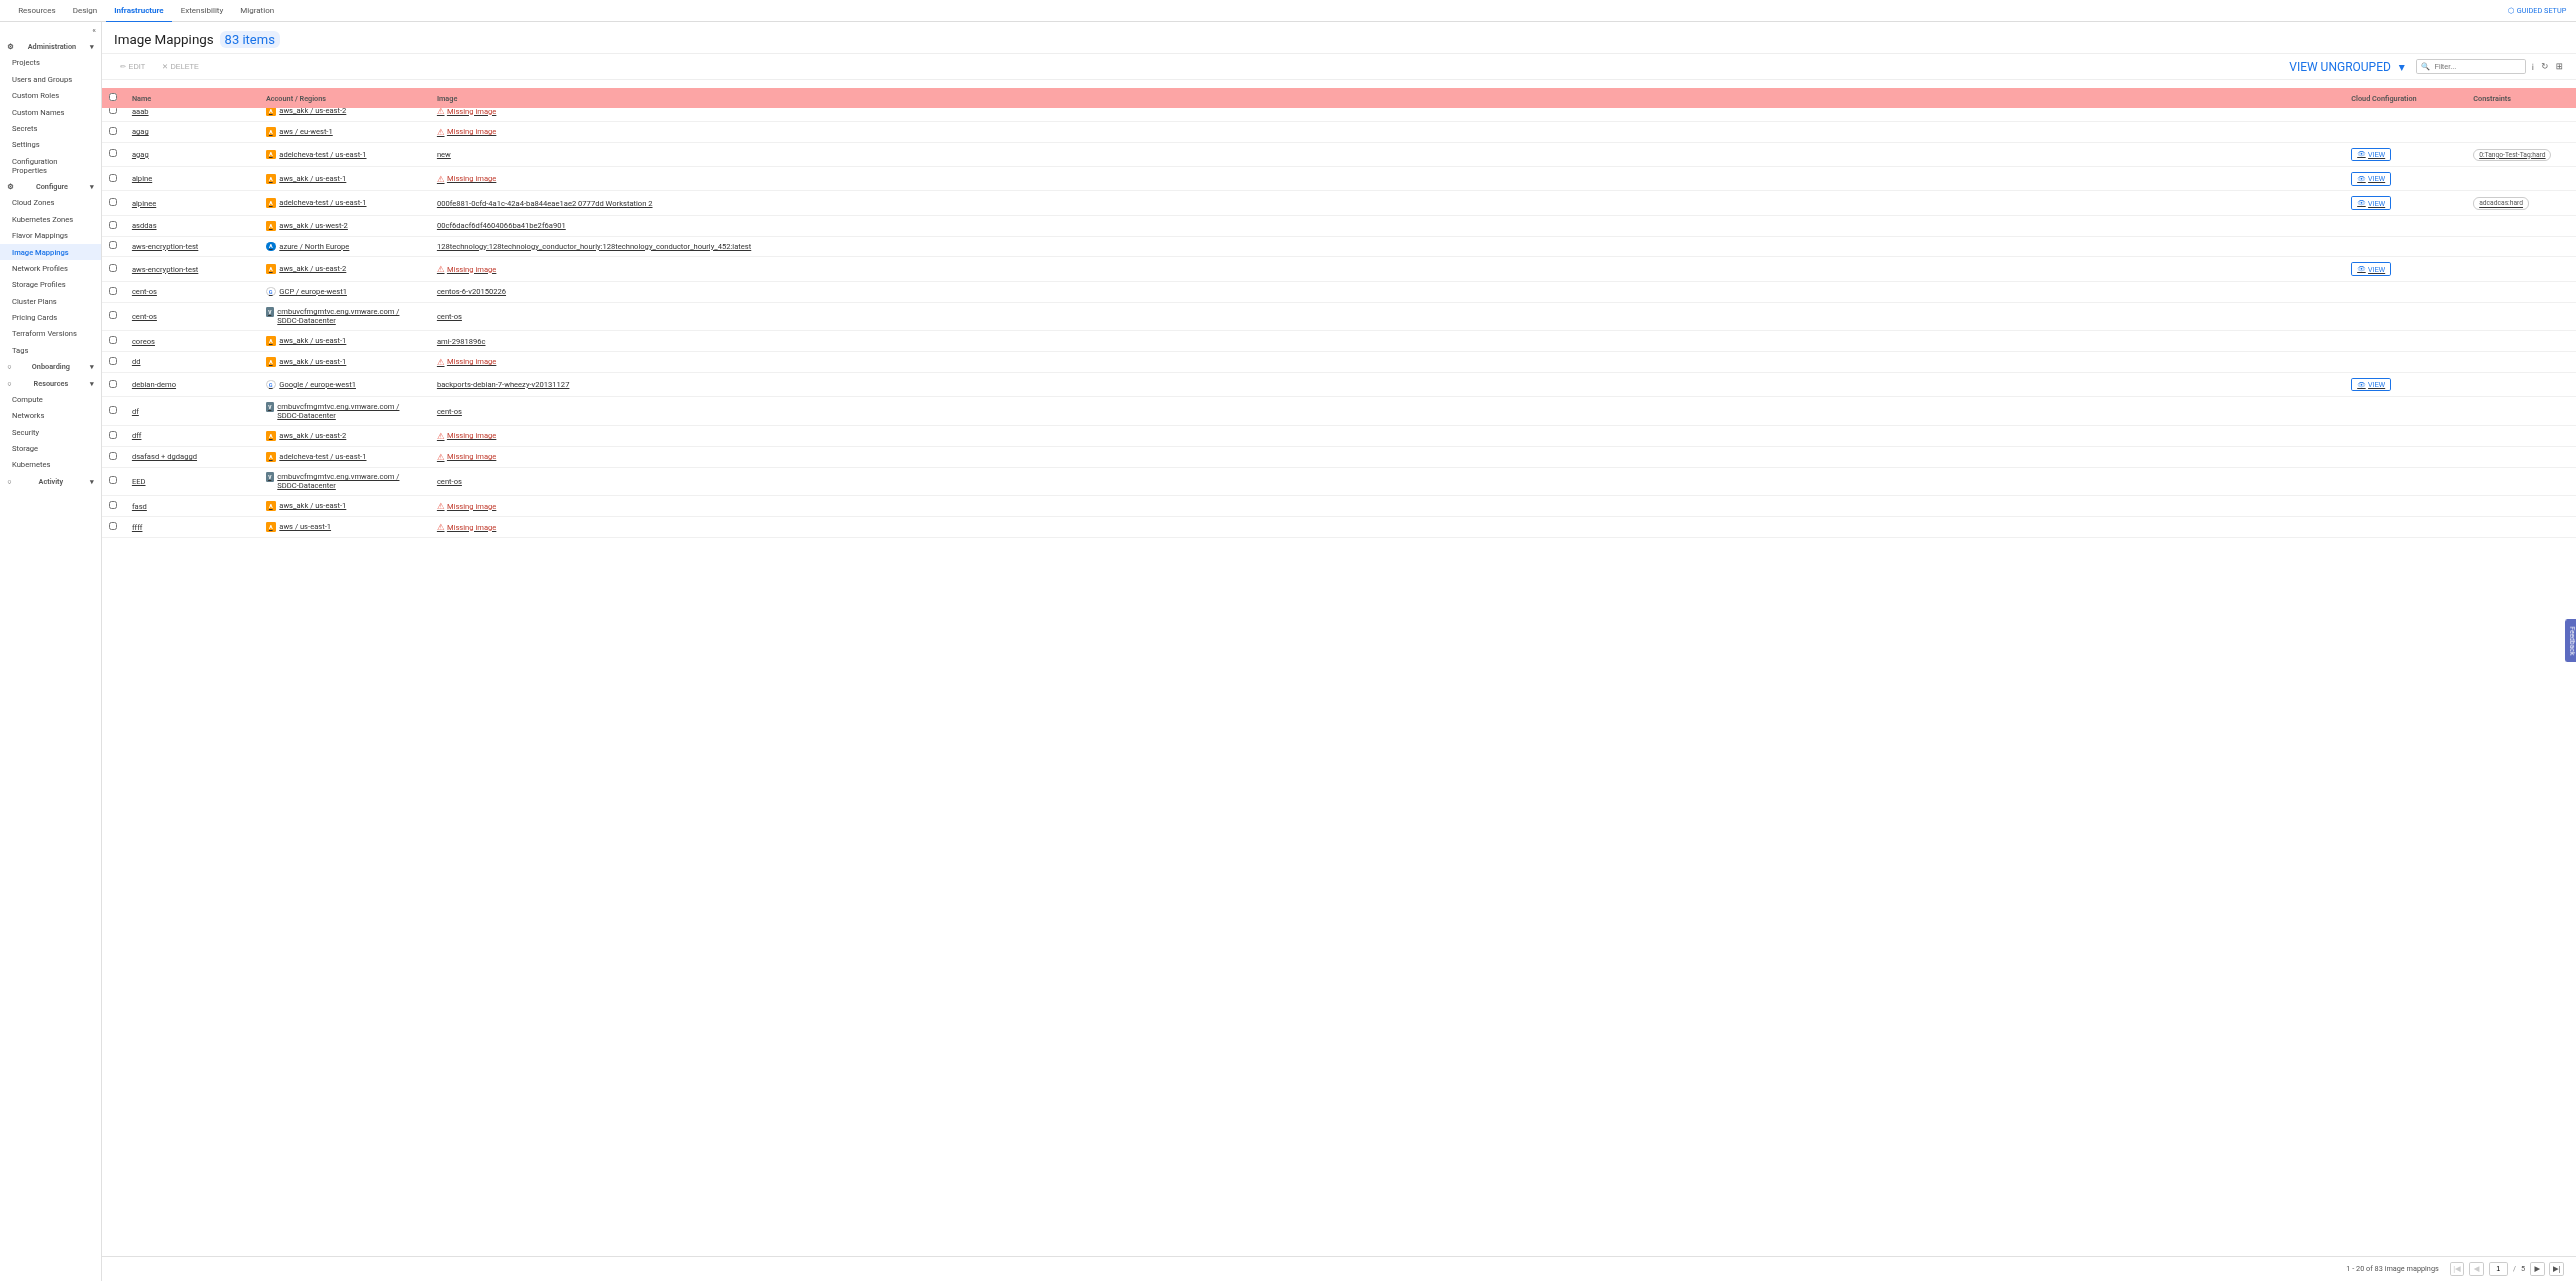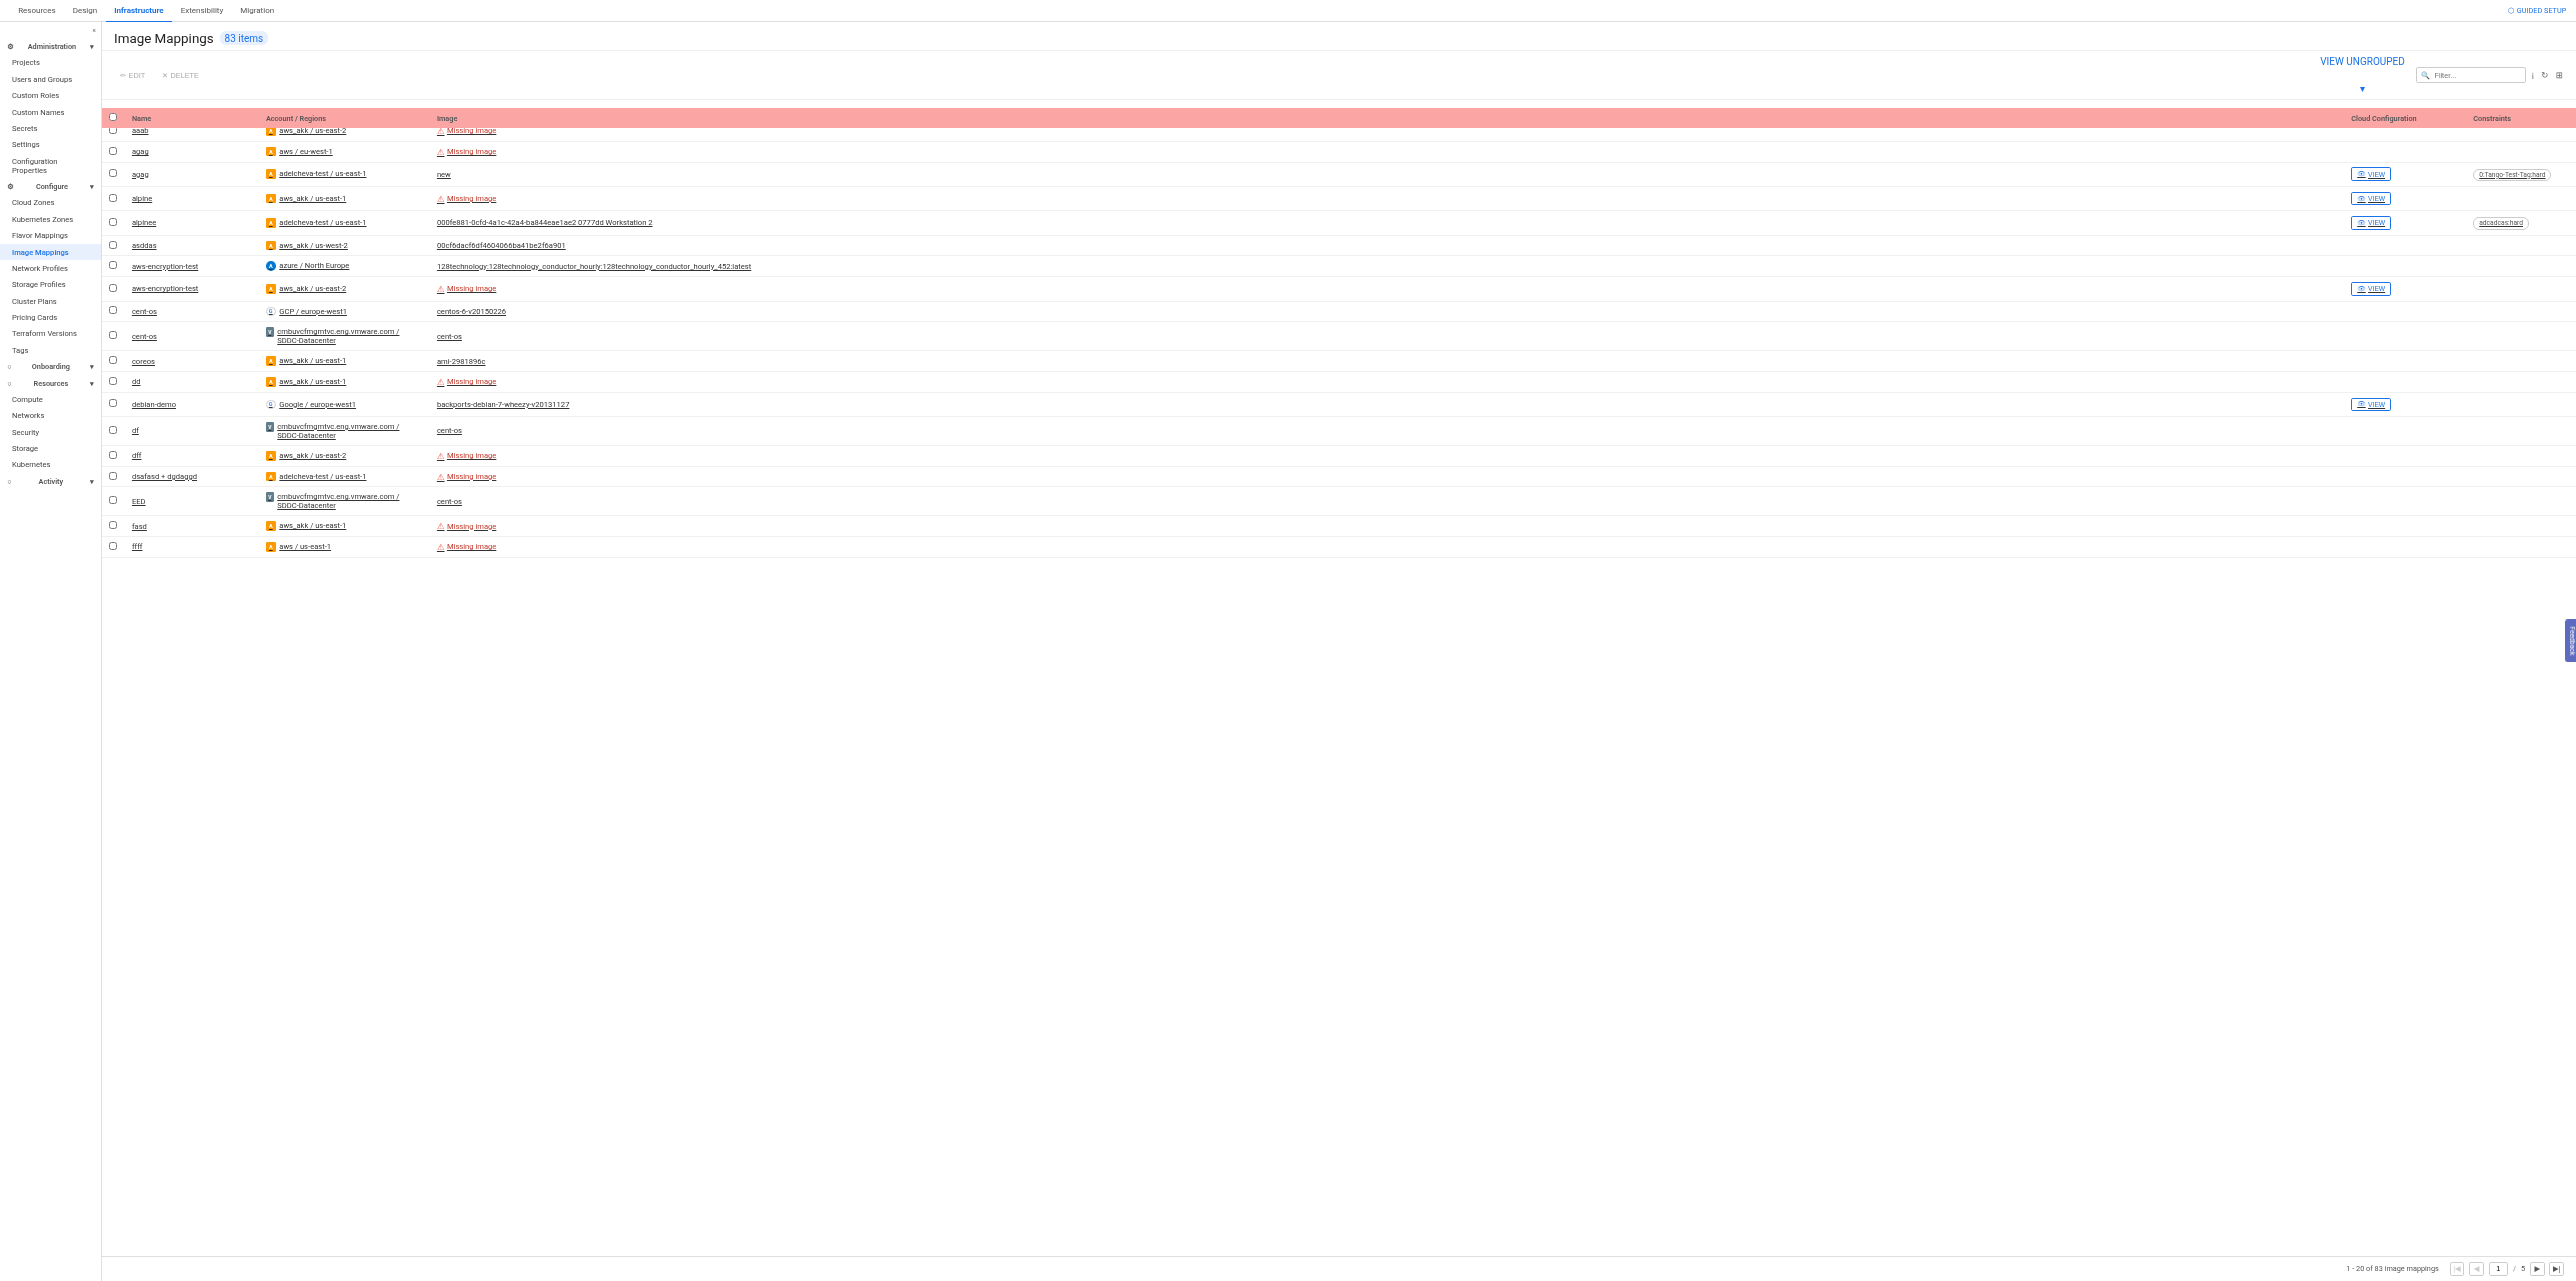--- a/index.html
+++ b/index.html
@@ -21,28 +21,28 @@
     .sidebar-group { display: flex; align-items: center; justify-content: space-between; padding: 3.7px 7.3px; font-size: 7.3px; font-weight: 600; color: #555; cursor: pointer; }
     .sidebar-item { display: flex; align-items: center; padding: 3.7px 7.3px 3.7px 12px; font-size: 7.6px; color: #444; cursor: pointer; }
     .sidebar-item.active { background: #e8f0fe; color: #1a73e8; font-weight: 500; }
 
     
     .main { flex: 1; overflow: hidden; display: flex; flex-direction: column; }
 
     
     .page-header { padding: 8.5px 12px 4.9px; display: flex; align-items: center; gap: 6px; border-bottom: 0.6px solid #eee; }
     .page-title { font-size: 13.4px; font-weight: 400; color: #222; }
-    .items-badge { background: #e8f0fe; color: #1a73e8; border-radius: 6px; padding: 1.2px 4.9px; font-size: 10px; }
+    .items-badge { background: #e8f0fe; color: #1a73e8; border-radius: 6px; padding: 1.2px 4.9px; font-size: 13px; }
 
     
     .toolbar { display: flex; align-items: center; padding: 4.9px 12px; border-bottom: 0.6px solid #eee; gap: 4.9px; }
     .toolbar-btn { display: flex; align-items: center; gap: 2.4px; padding: 3px 6px; border: none; background: none; color: #555; font-size: 7.3px; cursor: pointer; border-radius: 1.8px; }
     .toolbar-btn.disabled { color: #aaa; cursor: default; }
     .toolbar-spacer { flex: 1; }
-    .view-ungrouped { display: flex; align-items: center; gap: 16px; color: #1a73e8; font-size: 10px; cursor: pointer; margin-right: 6px; flex-direction: column; }
+    .view-ungrouped { display: flex; align-items: center; gap: 8px; color: #1a73e8; font-size: 12px; cursor: pointer; margin-right: 6px; }
     .filter-box { display: flex; align-items: center; border: 0.6px solid #ccc; border-radius: 1.8px; padding: 2.4px 4.9px; gap: 3.7px; font-size: 7.3px; color: #888; width: 110px; }
     .toolbar-icons { display: flex; gap: 4.9px; color: #666; font-size: 8.5px; }
     .toolbar-icon { cursor: pointer; padding: 1.2px; }
 
     
     .table-container { flex: 1; overflow-y: auto; overflow-x: hidden; }
     table { width: 100%; border-collapse: collapse; }
     thead th { background: #fca5a5; border-bottom: 0.6px solid #e0e0e0; padding: 4.9px 7.3px; text-align: left; font-size: 7.3px; font-weight: 600; color: #555; position: sticky; top: 8px; z-index: 1; }
     tbody tr { border-bottom: 0.6px solid #f0f0f0; text-decoration: underline; }
     td { padding: 4.9px 7.3px; font-size: 7.6px; color: #333; vertical-align: middle; }

